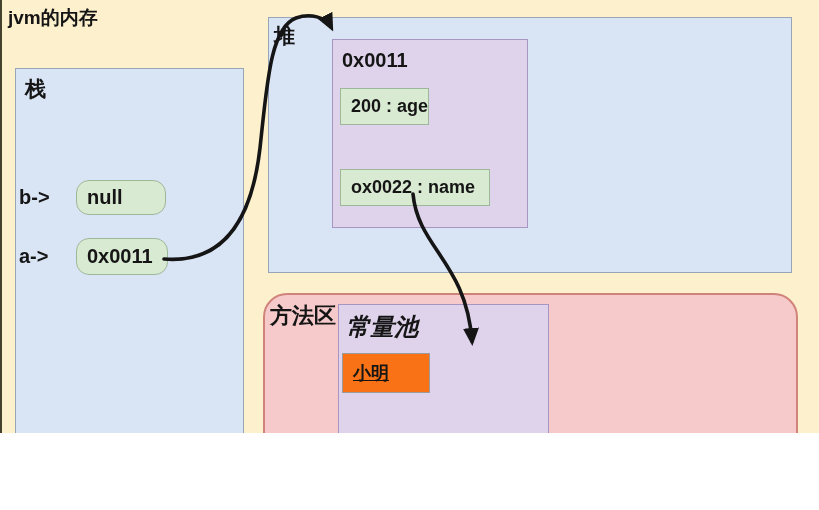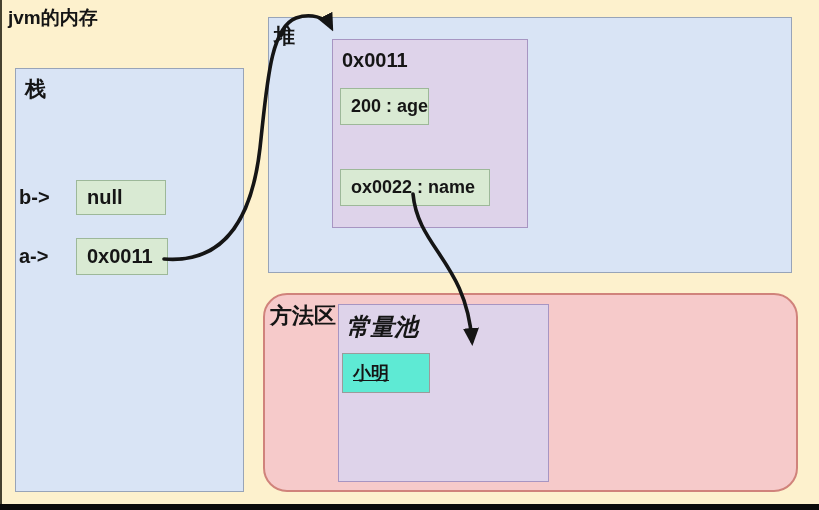--- a/index.html
+++ b/index.html
@@ -1,47 +1,47 @@
 <!DOCTYPE html>
 <html><head>
 <meta charset="utf-8">
 <style>
   * { margin: 0; padding: 0; box-sizing: border-box; }
   html,body { width: 819px; height: 510px; }
   .canvas {
     position: relative;
-    width: 819px; height: 510px;
+    width: 819px; height: 433px;
     background: #fdf1cd;
     overflow: hidden;
     font-family: "Liberation Sans", "DejaVu Sans", sans-serif;
     color: #151515;
     padding-left: 40px;
   }
   .panel { position: absolute; border: 1.5px solid; }
   .blue   { background: #d9e4f5; border-color: #98a4b8; }
   .purple { background: #ded3ea; border-color: #a795c2; }
   .pink   { background: #f6caca; border-color: #d0837b; border-width: 2px; }
   .cell {
     position: absolute;
     background: #d9ead3;
     border: 1.5px solid #9db899;
     display: flex; align-items: center;
     padding-left: 10px;
     font-weight: bold; font-size: 18px;
     white-space: nowrap;
   }
-  .cell.white { background: #5eead4; border-color: #9b9b9b; text-decoration: underline; }
+  .cell.white { background: #f97316; border-color: #9b9b9b; text-decoration: underline; }
   .zone-label { position: absolute; font-weight: bold; }
   .title {
     position: absolute; left: 8px; top: 6px;
     font-size: 19px; font-weight: bold; line-height: 23px;
   }
   .var-row { position: absolute; display: flex; align-items: center; }
   .var-name { font-size: 20px; font-weight: bold; width: 57px; }
-  .var-row .cell { position: static; }
+  .var-row .cell { position: static; border-radius: 13px; }
   .info-line { position: absolute; font-size: 18px; font-weight: bold; line-height: 23px; white-space: pre-line; }
   svg.overlay { position: absolute; left: 0; top: 0; pointer-events: none; }
   .edge-left   { position: absolute; left: 0; top: 0; width: 2px; height: 510px; background: #45412f; }
   .edge-bottom { position: absolute; left: 0; top: 504px; width: 819px; height: 6px; background: #0b0b0b; }
 </style>
 </head>
 <body>
 
 <div class="canvas">
 

